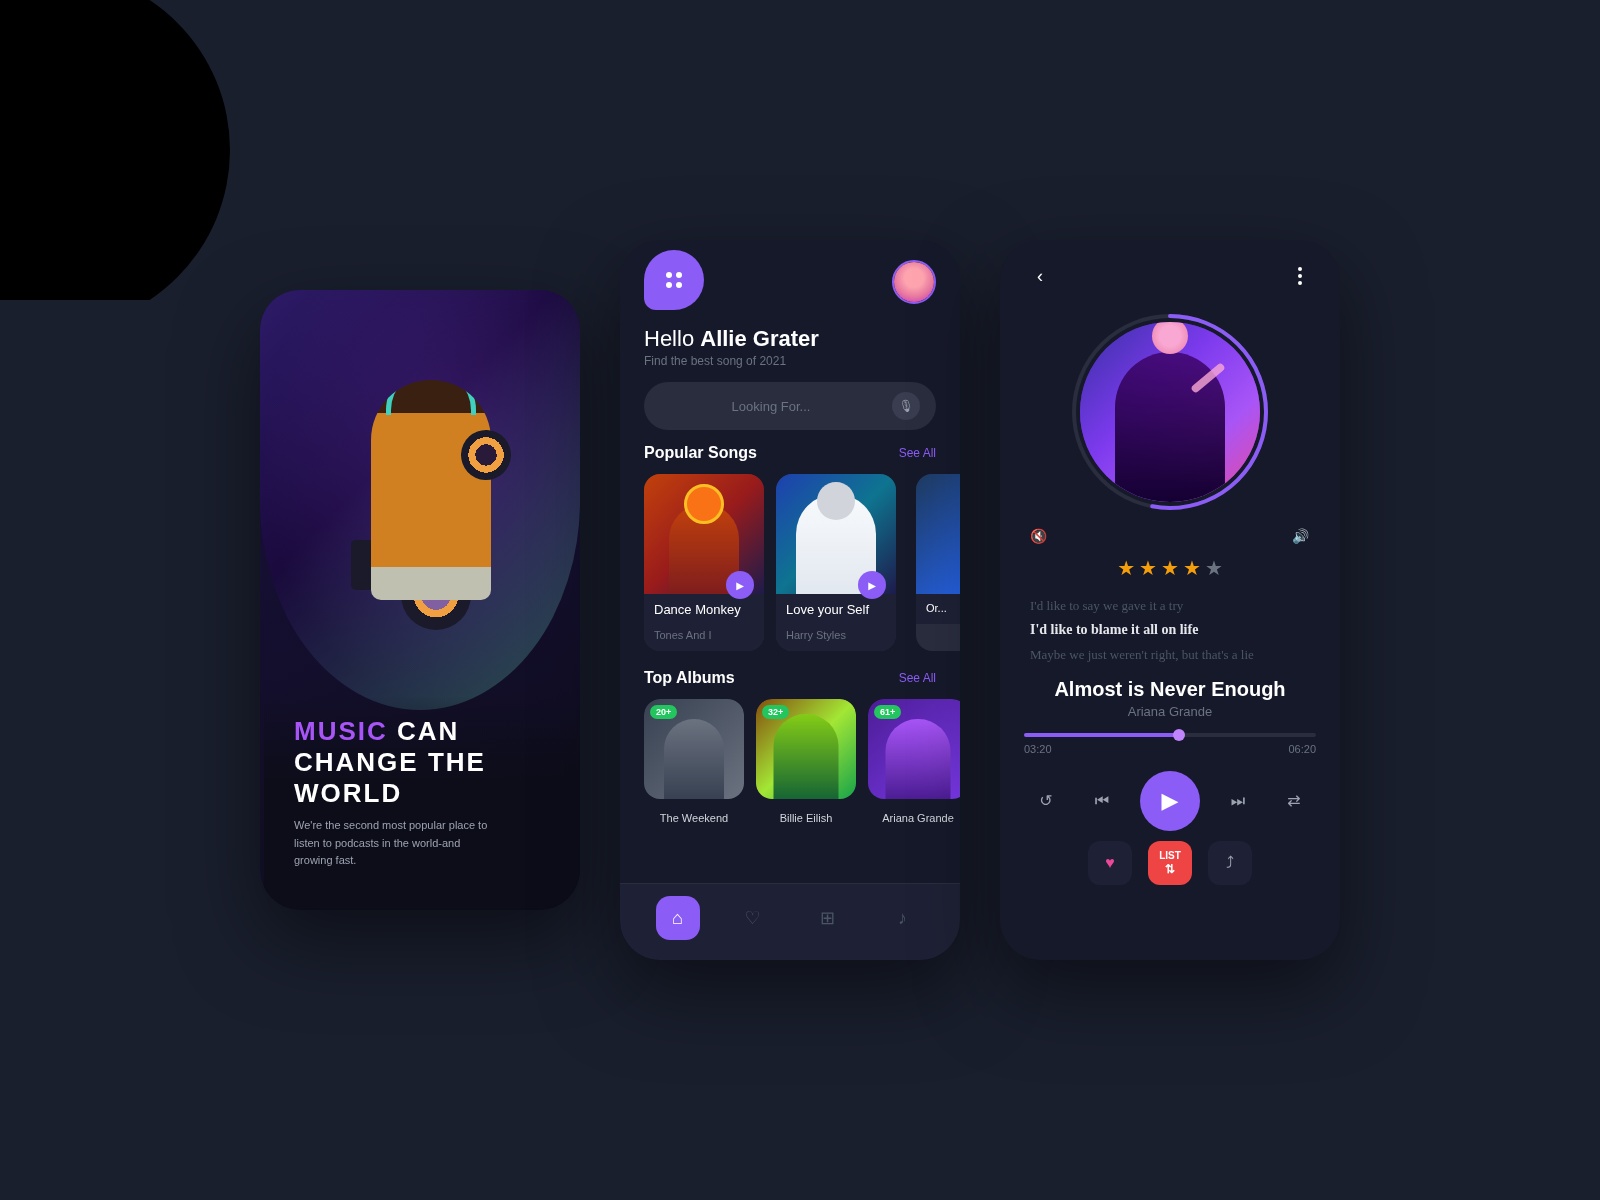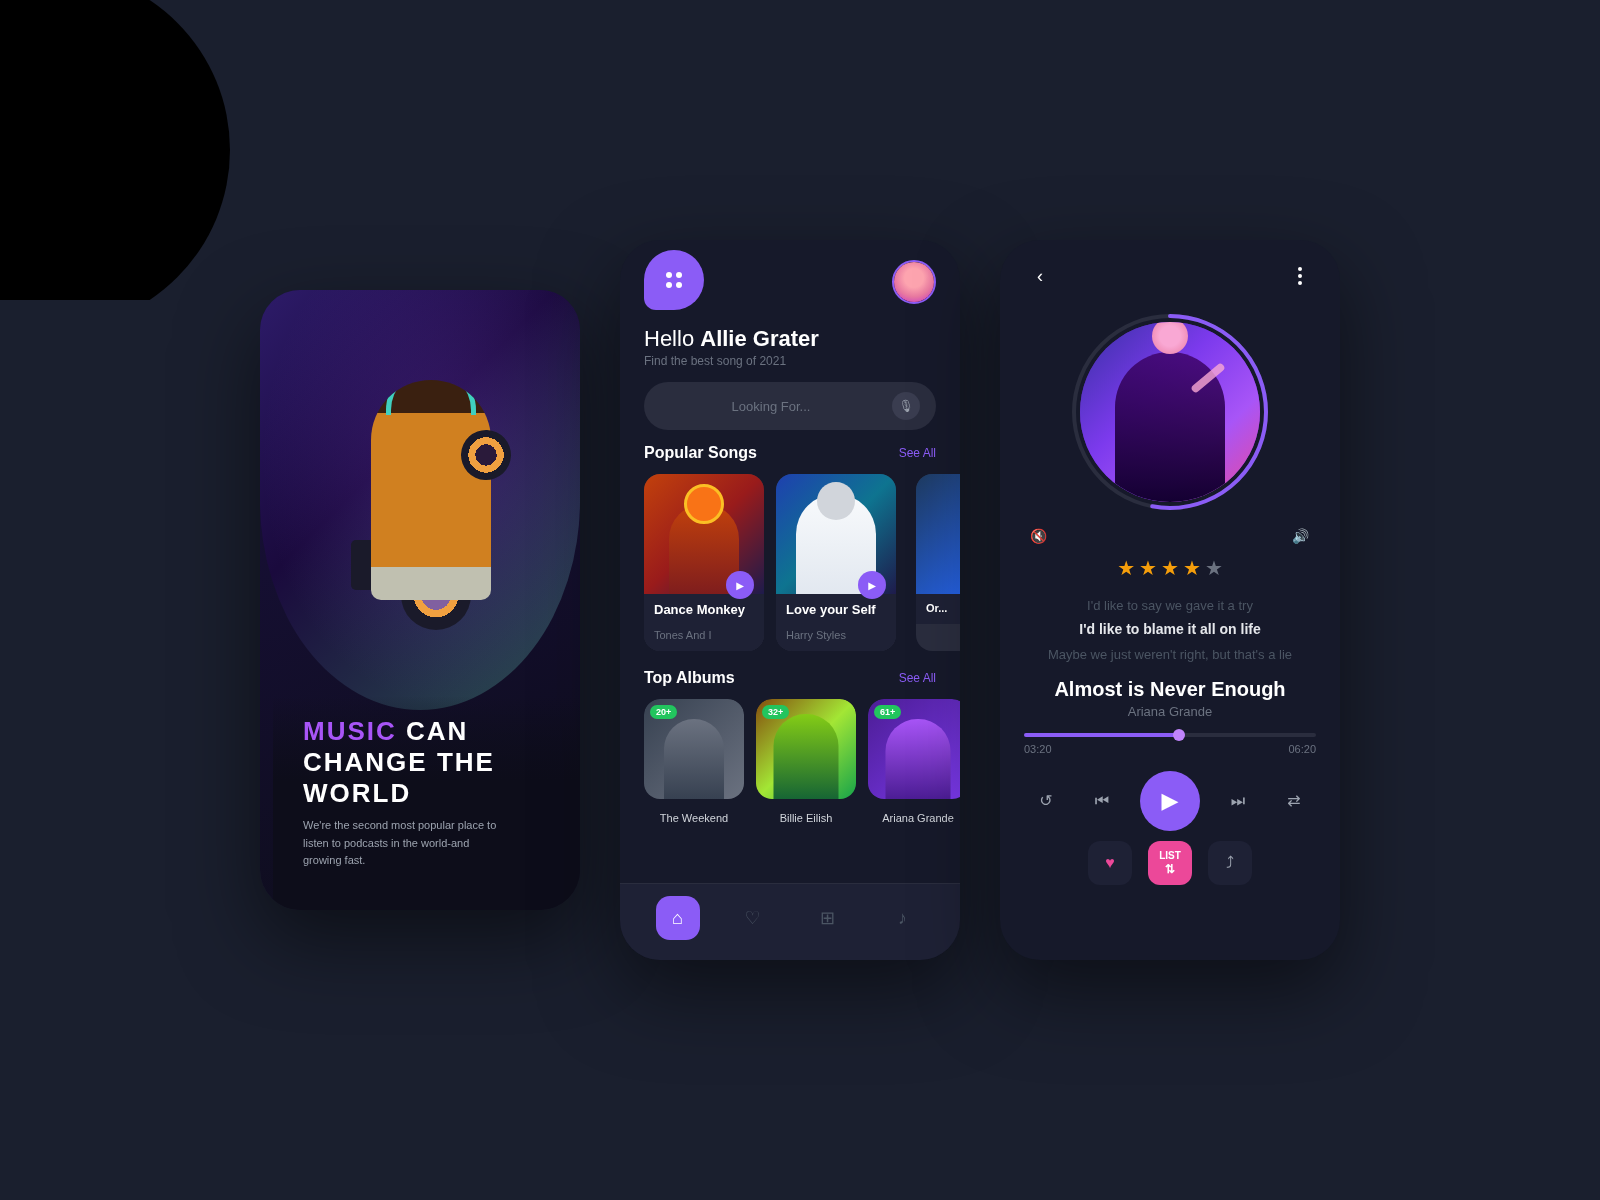--- a/index.html
+++ b/index.html
@@ -93,21 +93,21 @@
       width: 50px;
       height: 50px;
       background: radial-gradient(circle, #2a1a3a 30%, #f0a040 30%, #f0a040 50%, #1a1a2a 50%);
       border-radius: 50%;
       transform: rotate(-20deg);
     }
 
     .screen1-content {
       position: absolute;
       bottom: 0;
-      left: 13px; right: 0;
+      left: 4px; right: 0;
       padding: 20px 30px 40px;
       background: linear-gradient(0deg, #0d0d1a 60%, transparent 100%);
     }
     .screen1-tag {
       font-size: 26px;
       font-weight: 900;
       letter-spacing: 2px;
     }
     .screen1-tag .highlight {
       color: #a855f7;
@@ -281,21 +281,21 @@
       height: 120px;
       position: relative;
       overflow: hidden;
     }
     .song-card-info {
       padding: 8px 10px 10px;
       background: #1e2135;
     }
     .song-card-name {
       font-size: 13px;
-      font-weight: 700;
+      font-weight: 400;
       color: white;
     }
     .song-card-artist {
       font-size: 11px;
       color: #6b7280;
       margin-top: 12px;
     }
     .play-btn-small {
       position: absolute;
       bottom: 52px;
@@ -461,23 +461,23 @@
       display: flex;
       justify-content: center;
       gap: 4px;
       margin-bottom: 14px;
     }
     .star {
       font-size: 20px;
       color: #f59e0b;
     }
     .lyrics-area {
-      text-align: center;
       padding: 0 30px;
       margin-bottom: 12px;
+      font-family: Liberation Serif, serif;
     }
     .lyric-line {
       font-size: 13px;
       color: #4b5563;
       line-height: 1.8;
     }
     .lyric-line.active {
       font-size: 14px;
       font-weight: 600;
       color: #e5e7eb;
@@ -576,21 +576,21 @@
       background: #1e2135;
       border-radius: 12px;
       display: flex;
       align-items: center;
       justify-content: center;
       cursor: pointer;
       font-size: 16px;
       color: #ec4899;
     }
     .extra-btn.list {
-      background: #ec4899;
+      background: #ef4444;
       color: white;
       font-size: 10px;
       font-weight: 700;
       flex-direction: column;
       gap: 1px;
     }
     .extra-btn.share {
       color: #9ca3af;
     }
     .list-arrows {

